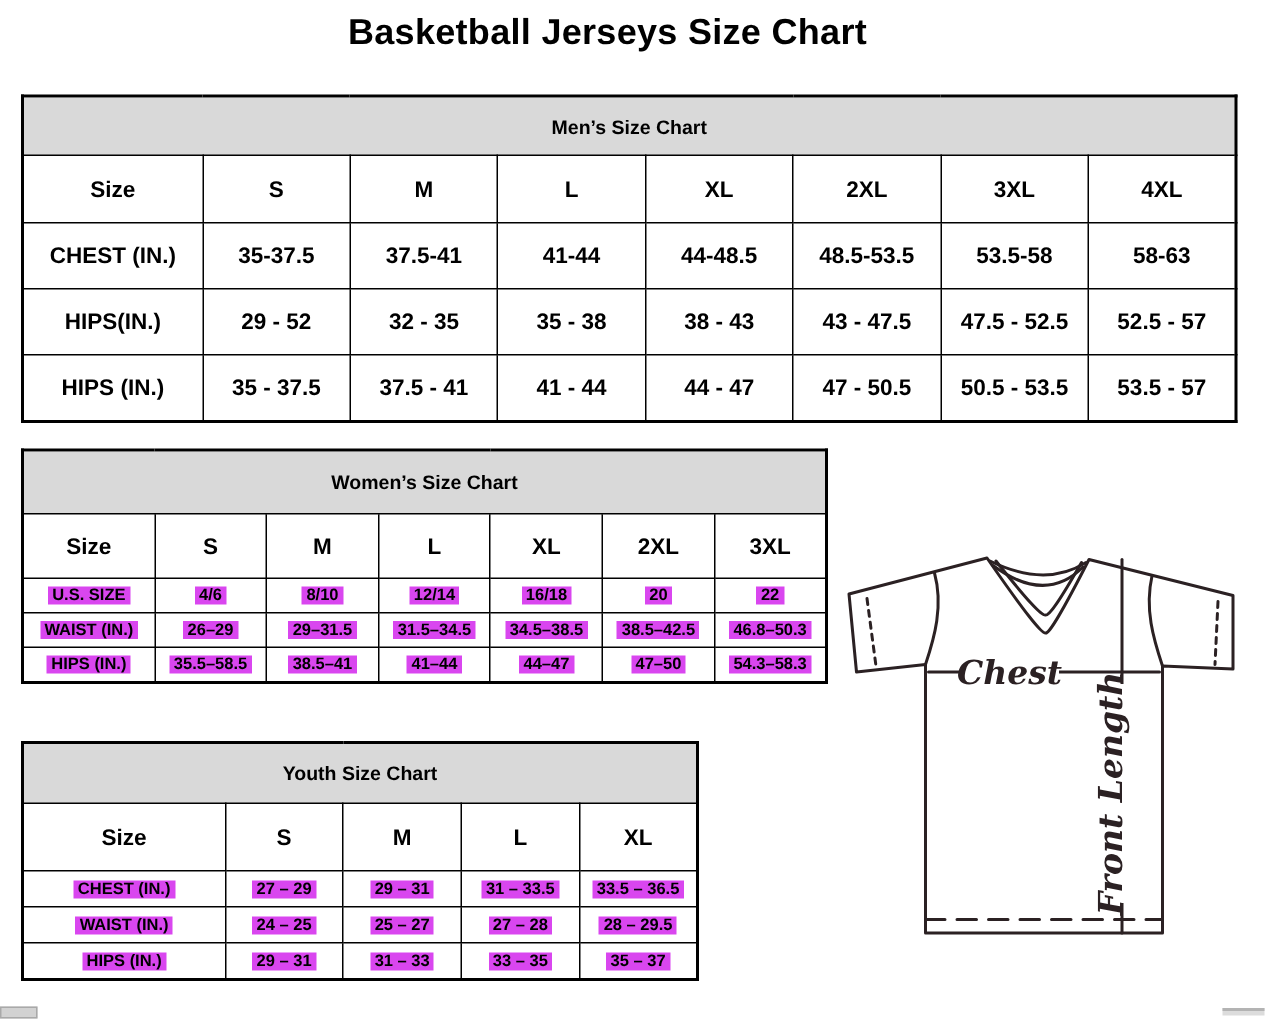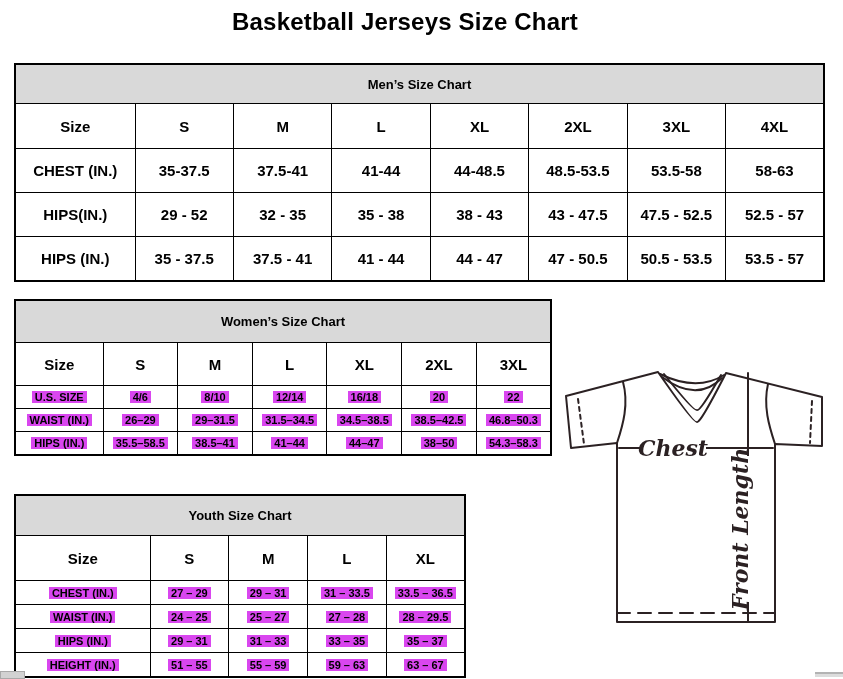--- a/index.html
+++ b/index.html
@@ -160,21 +160,21 @@
         <td><span>34.5–38.5</span></td>
         <td><span>38.5–42.5</span></td>
         <td><span>46.8–50.3</span></td>
       </tr>
       <tr class="data">
         <td><span>HIPS (IN.)</span></td>
         <td><span>35.5–58.5</span></td>
         <td><span>38.5–41</span></td>
         <td><span>41–44</span></td>
         <td><span>44–47</span></td>
-        <td><span>38–50</span></td>
+        <td><span>47–50</span></td>
         <td><span>54.3–58.3</span></td>
       </tr>
     </tbody>
   </table>
 
 <table class="size-table small" id="table-youth">
     <colgroup>
       <col>
       <col>
       <col>
@@ -206,27 +206,20 @@
         <td><span>27 – 28</span></td>
         <td><span>28 – 29.5</span></td>
       </tr>
       <tr class="data">
         <td><span>HIPS (IN.)</span></td>
         <td><span>29 – 31</span></td>
         <td><span>31 – 33</span></td>
         <td><span>33 – 35</span></td>
         <td><span>35 – 37</span></td>
       </tr>
-      <tr class="data">
-        <td><span>HEIGHT (IN.)</span></td>
-        <td><span>51 – 55</span></td>
-        <td><span>55 – 59</span></td>
-        <td><span>59 – 63</span></td>
-        <td><span>63 – 67</span></td>
-      </tr>
     </tbody>
   </table>
 
 <div class="jersey-wrap">
   <svg viewBox="0 0 268 264" xmlns="http://www.w3.org/2000/svg">
     <g fill="none" stroke="#2b2123" stroke-width="2" stroke-linejoin="round" stroke-linecap="round">
 
       <path d="M 6 34 L 98 10 Q 134 62 137 60 Q 140 62 166 11 L 262 35 L 262 84 L 215 82 L 215 260 L 57 260 L 57 81 L 11 86 Z"></path>
 
       <path d="M 104 12 Q 134 50 137 48 Q 140 50 161 13"></path>

